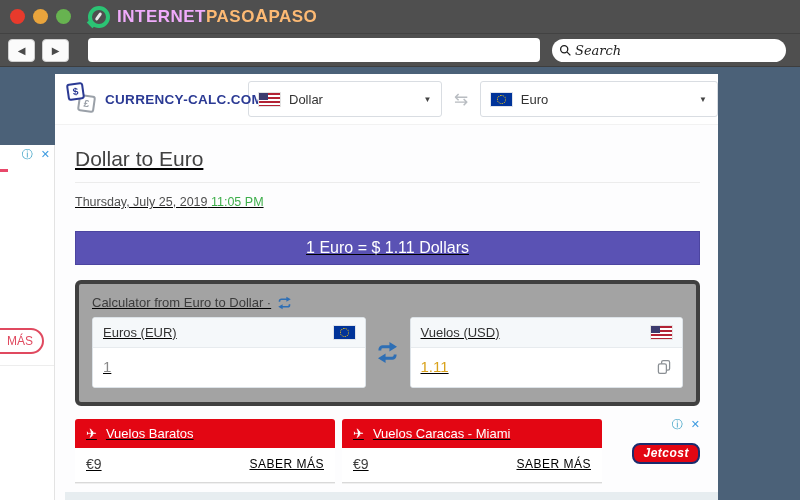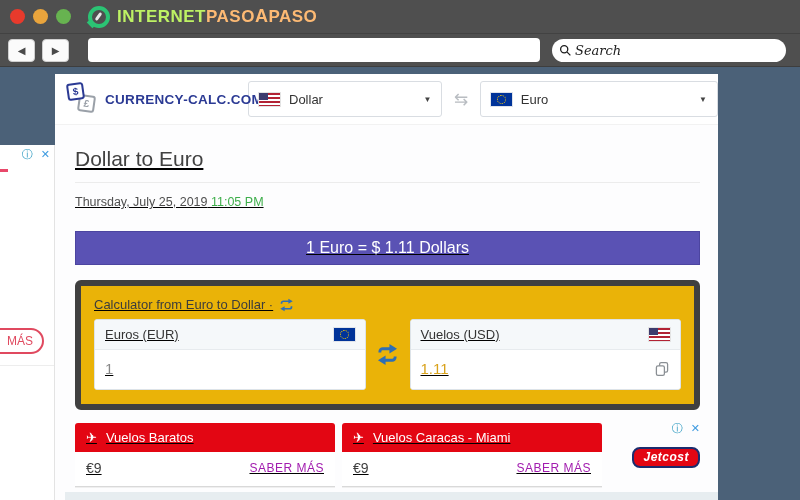--- a/index.html
+++ b/index.html
@@ -8,21 +8,21 @@
   .stage { position:relative; width:800px; height:500px; overflow:hidden; }
 
   
   .titlebar { height:33px; background:#4f4f4f; display:flex; align-items:center; padding-left:10px; }
   .dot { width:15px; height:15px; border-radius:50%; margin-right:8px; flex:none; }
   .dot.red { background:#e83a2c; } .dot.yellow { background:#e9a43c; } .dot.green { background:#67b350; }
   .logo-ring { width:22px; height:22px; border:4px solid #2bc474; border-radius:50%; margin:0 7px 0 9px; position:relative; flex:none; }
   .logo-ring::after { content:""; position:absolute; left:-5px; bottom:-2px; width:8px; height:4px; background:#2bc474; transform:rotate(45deg); }
   .logo-ring::before { content:""; position:absolute; left:5px; top:2px; width:3px; height:9px; background:#e9e9e9; transform:rotate(35deg); border-radius:2px; }
   .logo-text { font-size:17px; font-weight:bold; letter-spacing:.5px; white-space:nowrap; }
-  .lg-white { color:#bef264; } .lg-green { color:#fdba74;margin-top:26px; } .lg-green.solid { font-size:18px; }
+  .lg-white { color:#f0abfc; } .lg-green { color:#fdba74;margin-top:26px; } .lg-green.solid { font-size:18px; }
 
   .toolbar { height:34px; background:#4f4f4f; border-top:1px solid #424242; border-bottom:1px solid #3e3e3e; display:flex; align-items:center; padding:0 8px; }
   .navbtn { width:27px; height:23px; background:#fbfbfb; border:1px solid #cfcfcf; border-radius:4px; font-size:10px; color:#4a4a4a; display:flex; align-items:center; justify-content:center; margin-right:7px; cursor:pointer; }
   .urlbar { margin-left:12px; width:452px; height:24px; background:#fff; border-radius:4px; }
   .searchbox { margin-left:12px; width:234px; height:23px; background:#fff; border-radius:12px; display:flex; align-items:center; padding:0 7px; }
   .search-label { font-family:"DejaVu Serif", serif; font-style:italic; font-size:13px; color:#1c1c1c; margin-left:3px; }
 
   
   .viewport { position:relative; height:433px; background:#4b6178; }
   .content { position:absolute; left:55px; top:7px; width:663px; bottom:0; background:#fdfdfe; }
@@ -46,38 +46,38 @@
   .flag-eu { width:21px; height:13px; background:#039; position:relative; box-shadow:0 0 0 1px #dfe3ea; }
   .flag-eu::after { content:""; position:absolute; left:6px; top:2px; width:7px; height:7px; border:1px dotted #fc0; border-radius:50%; }
 
   
   .page-body { padding:0 18px 0 20px;text-decoration:underline; }
   h1 { margin-top:22px; font-size:21px; font-weight:400; color:#414141; }
   .rule { border:none; border-top:1px solid #ececec; margin:11px 0 12px; }
   .date-row { font-size:12.5px; color:#4f4f4f; }
   .time { color:#3faf4c; }
   .banner { margin-top:22px; height:34px; background:#5a52b4; border:1px solid #4c45a0; color:#fff; font-size:16px; display:flex; align-items:center; justify-content:center; }
-  .calc { margin-top:15px; background:#eab308; border:6px solid #404040; border-radius:6px; padding:9px 13px 14px; }
+  .calc { margin-top:15px; background:#a3a3a3; border:4px solid #404040; border-radius:6px; padding:9px 13px 14px; }
   .calc-title-row { font-size:13px; color:#3c3c3c; display:flex; align-items:center; margin:2px 0 7px; }
   .calc-title-row svg { margin-left:6px; }
   .calc-row { display:flex; align-items:stretch;border-radius:6px; }
   .cur-card { flex:1; background:#fff; border:1px solid #dde3e8; border-radius:3px; overflow:hidden; }
   .cur-head { display:flex; justify-content:space-between; align-items:center; padding:7px 10px; background:#f5f8fa; border-bottom:1px solid #e7ebee; font-size:13px; color:#333; }
   .cur-val { padding:10px 10px 12px; font-size:15px; color:#888; display:flex; justify-content:space-between; align-items:center; background:#fff; }
   .orange { color:#d9a21b; }
   .swap-mid { width:44px; display:flex; align-items:center; justify-content:center; cursor:pointer; }
 
   
   .ads-row { margin-top:13px; display:flex; position:relative; height:70px; }
   .ad-card { width:260px; margin-right:7px; }
   .ad-head { background:#e30613; border-radius:3px 3px 0 0; color:#fff; font-size:13px; height:29px; display:flex; align-items:center; padding:0 11px; }
   .ad-plane { margin-right:9px; font-size:13px; }
   .ad-body { background:#fff; display:flex; justify-content:space-between; align-items:center; padding:8px 11px 10px; border-bottom:1px solid #d9d9d9; box-shadow:0 1px 0 #efefef; }
   .ad-price { font-size:14px; color:#3d3d3d; }
-  .ad-cta { font-size:12px; color:#a21caf; letter-spacing:.5px; cursor:pointer;text-align:right; }
+  .ad-cta { font-size:12px; color:#000000; letter-spacing:.5px; cursor:pointer;text-align:right; }
   .ad-side { position:absolute; right:0; top:-2px; width:95px; text-align:right; }
   .adx { font-size:11px; }
   .adx .info { color:#2596be; cursor:pointer; }
   .adx .close { color:#3f9be0; margin-left:5px; cursor:pointer; }
   .jetcost { display:inline-block; margin-top:11px; background:#e30613; border:2px solid #1b2c6e; border-radius:8px; color:#fff; font-style:italic; font-weight:bold; font-size:12px; letter-spacing:.5px; padding:1px 9px 2px; cursor:pointer; }
   .footer-bar { position:absolute; left:10px; right:0; bottom:0; height:8px; background:#e7edf0; }
 
   
   .left-ad { position:absolute; left:0; top:78px; width:55px; bottom:0; background:#fff; border-right:1px solid #e3e3e3; }
   .left-ad .adx { position:absolute; top:2px; right:4px; }

